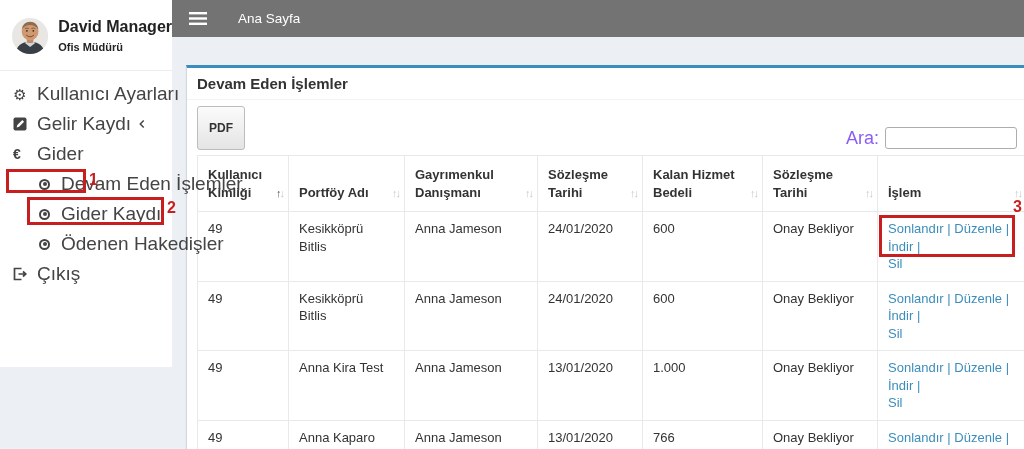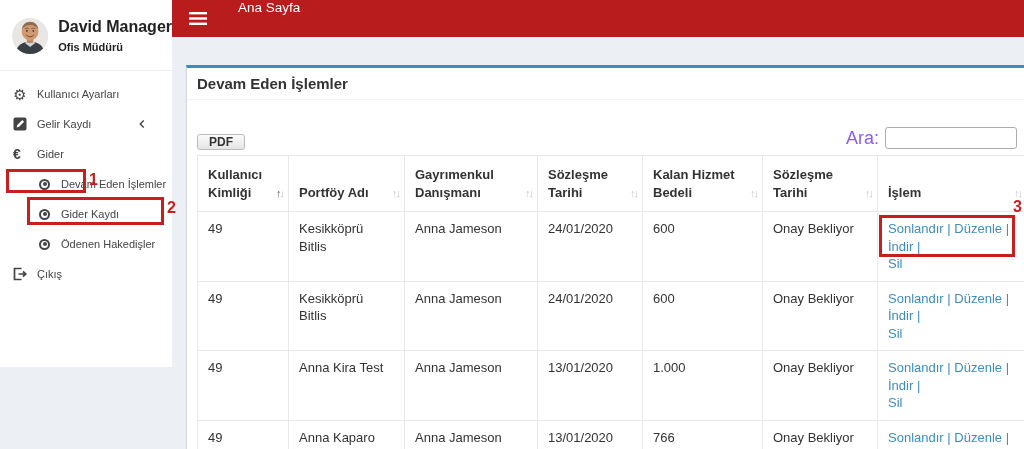--- a/index.html
+++ b/index.html
@@ -7,39 +7,39 @@
   body {
     font-family: "Liberation Sans", sans-serif;
     font-size: 13px;
     color: #333;
     background: #ecf0f5;
     position: relative;
   }
   
   .topbar {
     position: absolute; left: 172px; top: 0; width: 852px; height: 37px;
-    background: #b91c1c; display: flex; 
+    background: #737373; display: flex; align-items: center;
   }
   .hamburger { margin-left: 17px; cursor: pointer; display: flex; align-items: center; }
   .topbar-title { color: #fff; font-size: 13.5px; margin-left: 31px; cursor: pointer; }
   .top-remnant { position: absolute; left: 0; top: 0; width: 76px; height: 4px; background: #262626; }
 
   
   .sidebar {
     position: absolute; left: 0; top: 0; width: 172px; height: 367px;
     background: #ffffff; z-index: 2;
   }
   .profile { padding: 8px 0 6px 12px; border-bottom: 1px solid #ececec; display: flex; align-items: flex-start; }
   .pinfo { margin-left: 10px; padding-top: 10px; }
   .pname { font-size: 16px; font-weight: bold; color: #222; white-space: nowrap; }
   .prole { font-size: 11px; font-weight: bold; color: #222; margin-top: 5px; }
   .menu { list-style: none; margin-top: 8px; }
   .menu li { height: 30px; display: flex; align-items: center; padding-left: 13px; cursor: pointer; color: #444; position: relative; }
   .menu li .ic { width: 24px; display: inline-flex; align-items: center; justify-content: flex-start; color: #444; flex: none; }
-  .menu li .lbl { font-size: 11px; white-space: nowrap; }
+  .menu li .lbl { font-size: 19px; white-space: nowrap; }
   .menu li.sub { padding-left: 39px; }
   .menu li.sub .ic { width: 22px; }
   .chev { position: absolute; right: 24px; top: 50%; transform: translateY(-50%); color: #444; display: flex; }
   .euro { font-size: 14px; font-weight: bold; }
   .gear { font-size: 15px; line-height: 1; }
   .dot { width: 11px; height: 11px; border: 2px solid #444; border-radius: 50%; display: inline-block; position: relative; }
   .dot::after { content: ""; position: absolute; left: 50%; top: 50%; width: 4px; height: 4px; margin: -2px 0 0 -2px; background: #444; border-radius: 50%; }
 
   
   .content-bg { position: absolute; left: 172px; top: 37px; width: 852px; height: 412px; background: #ecf0f5; }
@@ -50,21 +50,21 @@
     box-shadow: 0 1px 1px rgba(0,0,0,0.1);
   }
   .panel-header { padding: 7px 10px; border-bottom: 1px solid #f4f4f4; }
   .panel-title { font-size: 15px; font-weight: bold; color: #333; }
   .panel-body { padding: 10px; }
   .toolbar { position: relative; height: 40px; margin-bottom: 5px; }
   .btn-pdf {
     position: absolute; left: 0; bottom: 0;
     font-family: "Liberation Sans", sans-serif;
     font-size: 12px; font-weight: 600; color: #333;
-    padding: 0 11px; border: 1px solid #bcbcbc; border-radius: 3px;
+    padding: 14px 11px; border: 1px solid #bcbcbc; border-radius: 3px;
     background: linear-gradient(#fbfbfb, #e4e4e4); cursor: pointer;
   }
   .search-wrap { position: absolute; right: 10px; bottom: 1px; display: flex; align-items: center; }
   .search-wrap label { font-size: 18px; color: #8b5cf6; }
   .search-input { width: 132px; height: 22px; margin-left: 6px; border: 1px solid #adadad; border-radius: 3px; padding: 2px 5px; font-size: 12px; }
 
   
   table { width: 100%; border-collapse: collapse; table-layout: fixed; }
   th, td { border: 1px solid #e9e9e9; text-align: left; font-size: 13px; line-height: 1.35; }
   thead th { font-weight: bold; color: #333; vertical-align: bottom; padding: 10px 24px 10px 10px; position: relative; cursor: pointer; }

